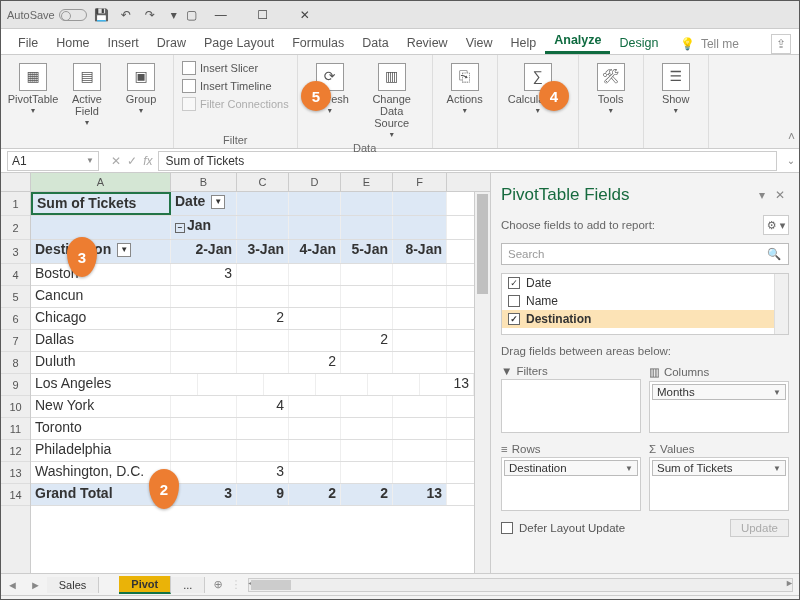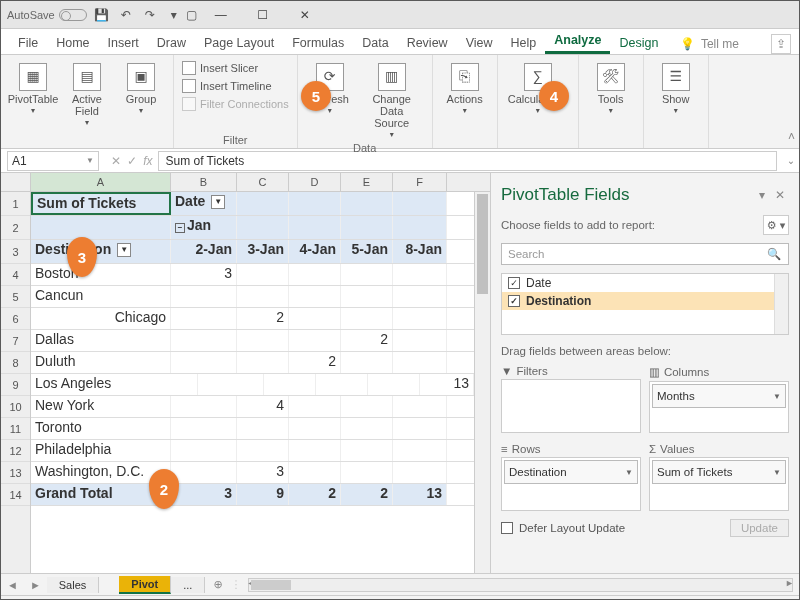--- a/index.html
+++ b/index.html
@@ -86,21 +86,21 @@
 .field-list { border: 1px solid #ccc; background: #fff; height: 62px; overflow: hidden; position: relative; }
 .field-item { display: flex; align-items: center; padding: 2px 6px; font-size: 12px; gap: 6px; }
 .field-item.sel { background: #fce3b6; font-weight: 600; }
 .chk { width: 12px; height: 12px; border: 1px solid #666; display: inline-flex; align-items: center; justify-content: center; font-size: 9px; background: #fff; }
 .field-list .mini-scroll { position: absolute; right: 0; top: 0; width: 14px; height: 100%; background: #f0f0f0; border-left: 1px solid #ddd; }
 .drag-label { font-size: 11.5px; color: #666; padding: 10px 0 6px; }
 .areas { display: grid; grid-template-columns: 1fr 1fr; grid-template-rows: 1fr 1fr; gap: 8px; height: 148px; }
 .area { display: flex; flex-direction: column; }
 .area-title { font-size: 11.5px; color: #666; padding: 2px 0; display: flex; align-items: center; gap: 4px; }
 .area-box { flex: 1; background: #fff; border: 1px solid #ccc; padding: 2px; }
-.area-chip { height: 24px; border: 1px solid #bbb; background: #f8f8f8; display: flex; align-items: center; padding: 0 4px; font-size: 11.5px; }
+.area-chip { height: 16px; border: 1px solid #bbb; background: #f8f8f8; display: flex; align-items: center; padding: 0 4px; font-size: 11.5px; }
 .area-chip .dd { margin-left: auto; font-size: 8px; color: #666; }
 .defer-row { display: flex; align-items: center; gap: 6px; padding: 8px 0 2px; font-size: 11.5px; color: #555; }
 .defer-row .upd { margin-left: auto; border: 1px solid #ccc; background: #eee; padding: 2px 10px; color: #aaa; }
 
 
 .sheet-tabs { height: 22px; display: flex; align-items: center; border-top: 1px solid #ccc; background: #f3f3f3; font-size: 11px; }
 .sheet-tabs .nav { padding: 0 6px; color: #888; }
 .sheet-tab { padding: 2px 12px; border-right: 1px solid #ccc; background: #eee; }
 .sheet-tab.active { background: #eab308; border-bottom: 2px solid #127347; font-weight: 600; margin-left: 20px; }
 .sheet-tabs .plus { padding: 0 8px; color: #888; }
@@ -337,21 +337,21 @@
           </div>
           <div class="row">
             <div class="cell" style="width: 140px;">Cancun</div>
             <div class="cell right" style="width: 66px;"></div>
             <div class="cell right" style="width: 52px;"></div>
             <div class="cell right" style="width: 52px;"></div>
             <div class="cell right" style="width: 52px;"></div>
             <div class="cell right" style="width: 54px;"></div>
           </div>
           <div class="row">
-            <div class="cell" style="width: 140px; text-align: right;">Chicago</div>
+            <div class="cell" style="width: 140px;">Chicago</div>
             <div class="cell right" style="width: 66px;"></div>
             <div class="cell right" style="width: 52px;">2</div>
             <div class="cell right" style="width: 52px;"></div>
             <div class="cell right" style="width: 52px;"></div>
             <div class="cell right" style="width: 54px;"></div>
           </div>
           <div class="row">
             <div class="cell" style="width: 140px;">Dallas</div>
             <div class="cell right" style="width: 66px;"></div>
             <div class="cell right" style="width: 52px;"></div>
@@ -437,20 +437,24 @@
       <div class="gear">⚙ ▾</div>
     </div>
     <div class="search-box">
       <span>Search</span>
         <span class="mg">🔍</span>
     </div>
     <div class="field-list" id="field-list">
       <div class="field-item">
           <span class="chk">✓</span>
           <span>Date</span>
+        </div>
+        <div class="field-item">
+          <span class="chk"></span>
+          <span>Name</span>
         </div>
         <div class="field-item sel">
           <span class="chk">✓</span>
           <span>Destination</span>
         </div>
         <div class="mini-scroll"></div>
     </div>
     <div class="drag-label">Drag fields between areas below:</div>
     <div class="areas">
       <div class="area">

